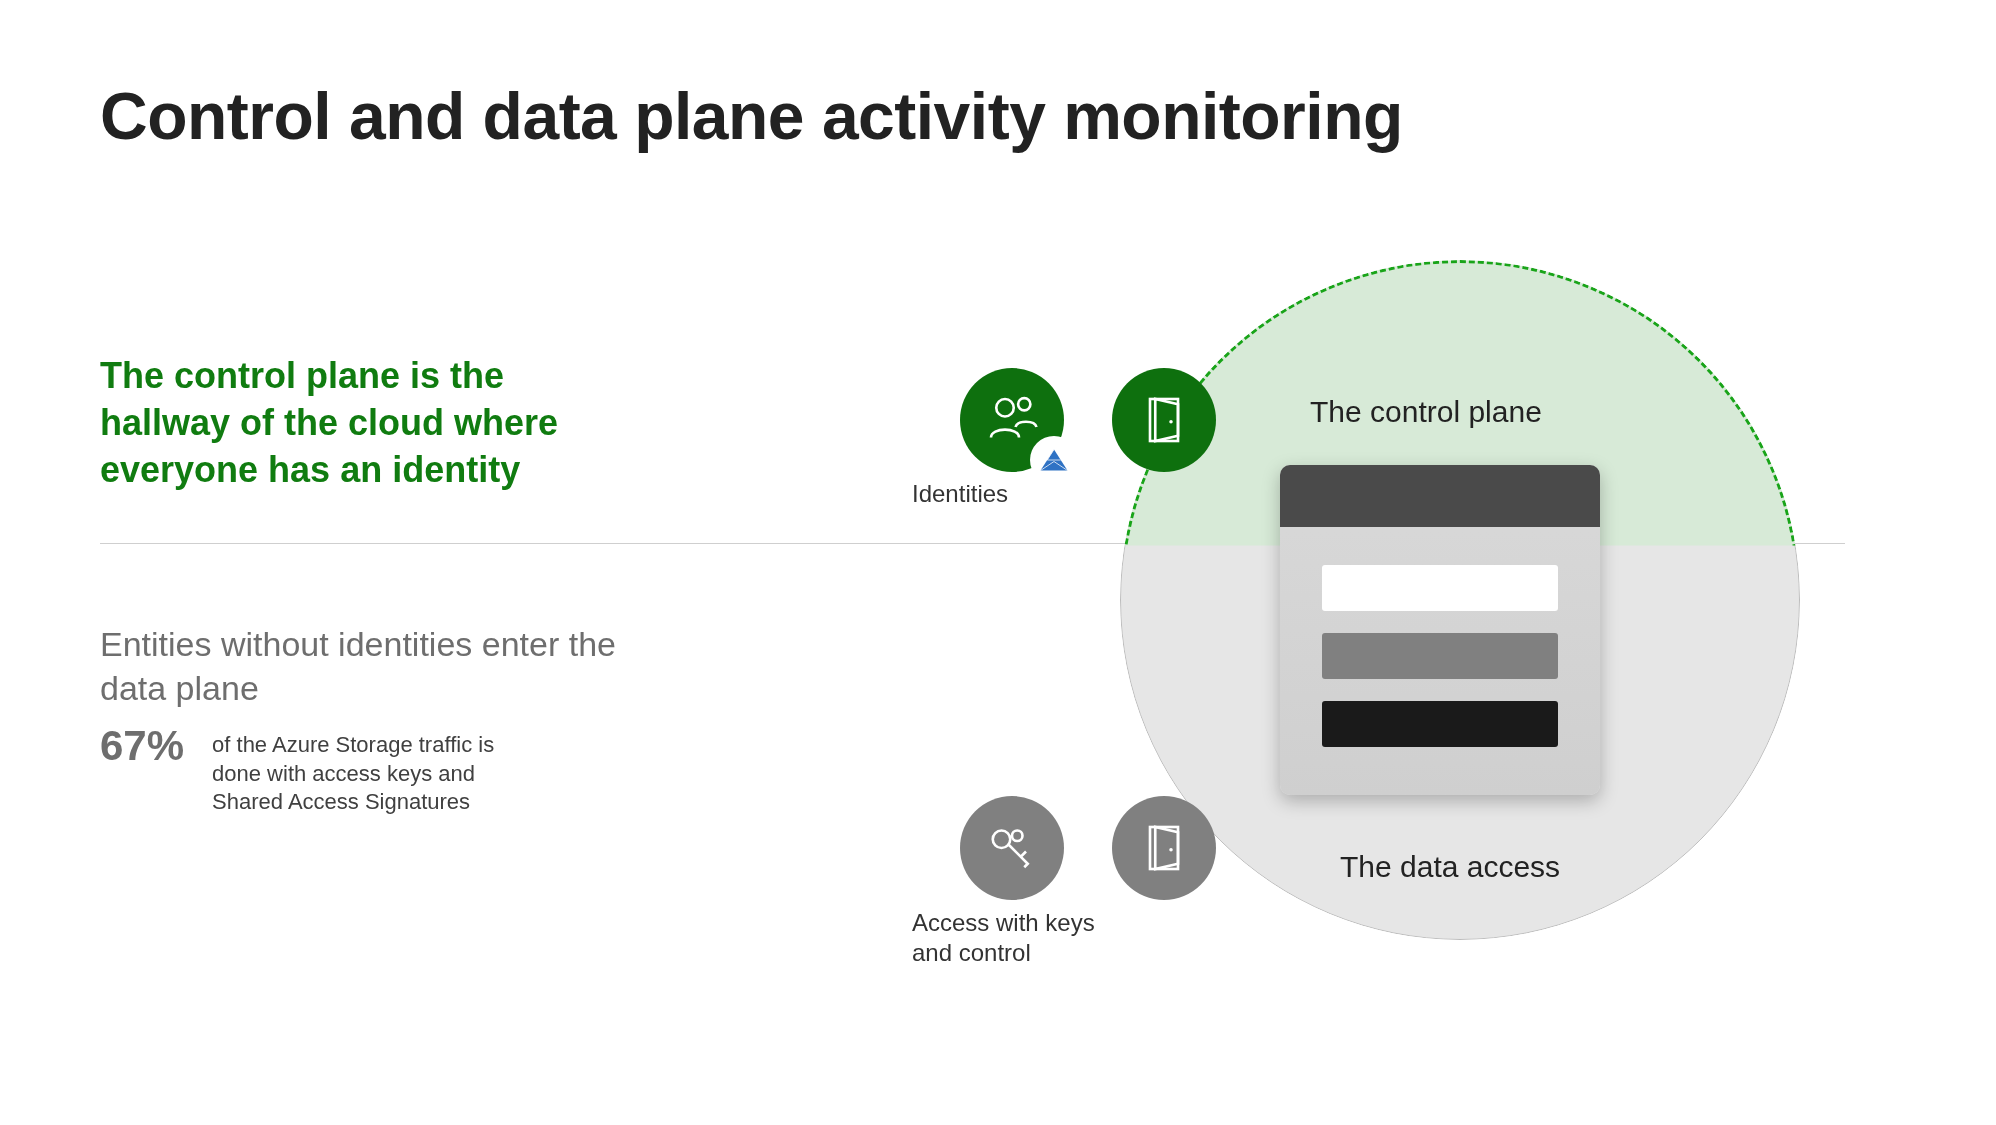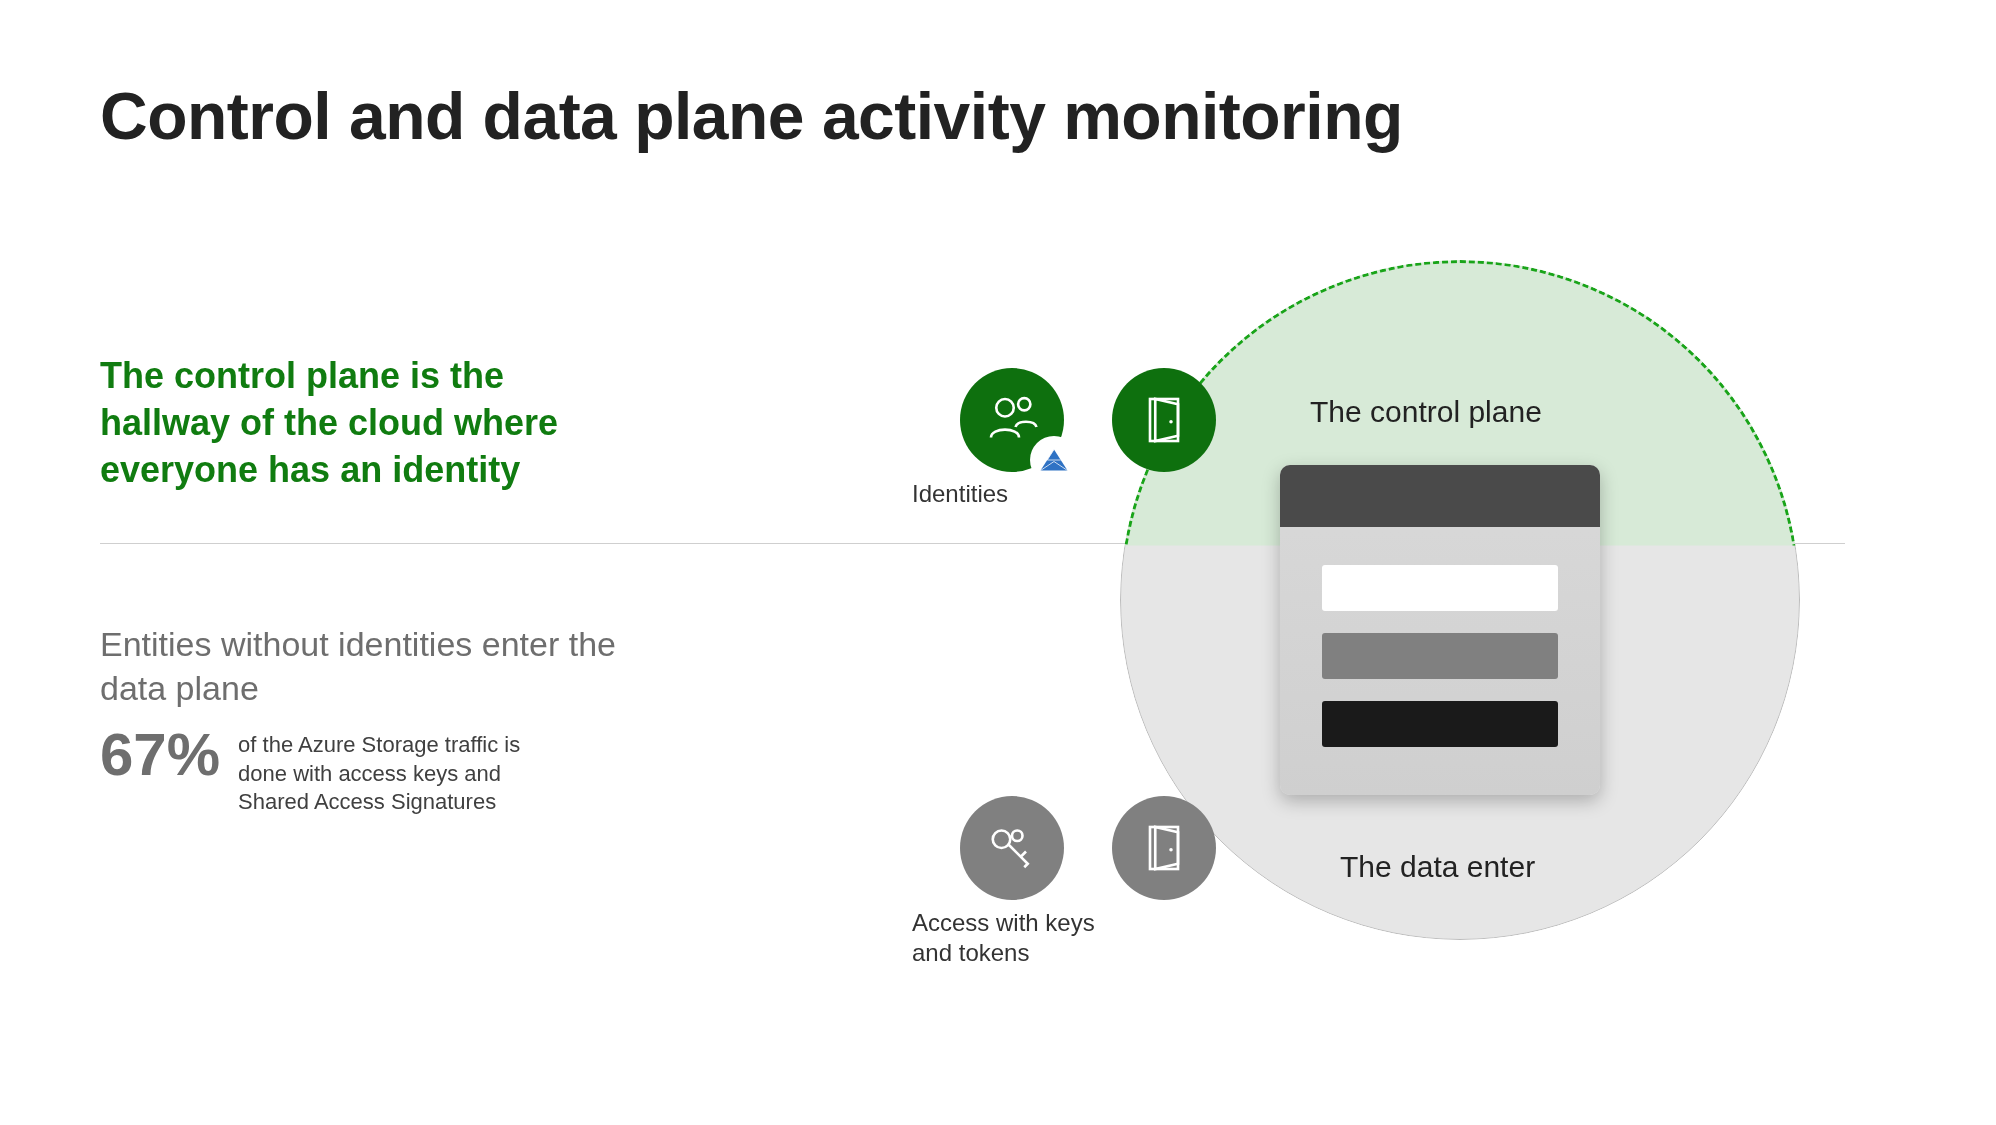--- a/index.html
+++ b/index.html
@@ -61,24 +61,24 @@
   .stat {
     position: absolute;
     left: 100px;
     top: 725px;
     width: 520px;
     display: flex;
     align-items: flex-start;
     color: #6e6e6e;
   }
   .stat .big {
-    font-size: 60px;
+    font-size: 42px;
     font-weight: 600;
     line-height: 1;
-    margin-right: 18px;
+    margin-right: 28px;
     color: #6e6e6e;
   }
   .stat .small {
     font-size: 22px;
     line-height: 1.3;
     padding-top: 6px;
     max-width: 310px;
     color: #404040;
   }
 
@@ -200,21 +200,21 @@
   </div>
 
   <div class="diagram">
 
     <div class="big-circle">
       <div class="bc-bottom"></div>
       <div class="bc-top"></div>
     </div>
 
     <div class="cp-label">The control plane</div>
-    <div class="dp-label">The data enter</div>
+    <div class="dp-label">The data access</div>
 
     <div class="device">
       <div class="bar bar0"></div>
       <div class="bar bar1"></div>
       <div class="bar bar2"></div>
       <div class="bar bar3"></div>
     </div>
 
     <div class="icn green identities-ic">
       <svg viewBox="0 0 64 64" fill="none" stroke="#ffffff" stroke-width="3">
@@ -241,21 +241,21 @@
       </svg>
     </div>
 
     <div class="icn gray keys-ic">
       <svg viewBox="0 0 64 64" fill="none" stroke="#ffffff" stroke-width="3">
         <circle cx="20" cy="22" r="10"></circle>
         <path d="M28 28 L50 50 L46 54 M42 42 L48 36"></path>
         <circle cx="38" cy="18" r="6"></circle>
       </svg>
     </div>
-    <div class="ic-label keys-lbl">Access with keys and tokens</div>
+    <div class="ic-label keys-lbl">Access with keys and control</div>
 
     <div class="icn gray door-bot-ic">
       <svg viewBox="0 0 64 64" fill="none" stroke="#ffffff" stroke-width="3">
         <rect x="16" y="8" width="32" height="48"></rect>
         <path d="M22 8 L22 56 L48 50 L48 14 Z" fill="none"></path>
         <circle cx="40" cy="34" r="2" fill="#ffffff" stroke="none"></circle>
       </svg>
     </div>
 
   </div>

